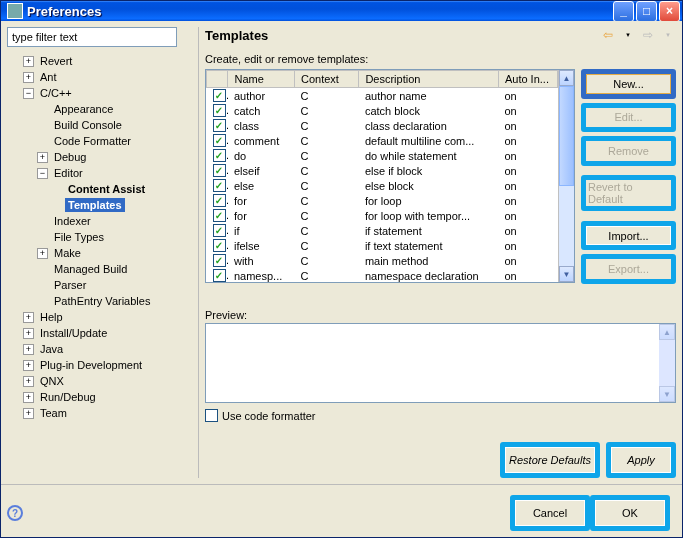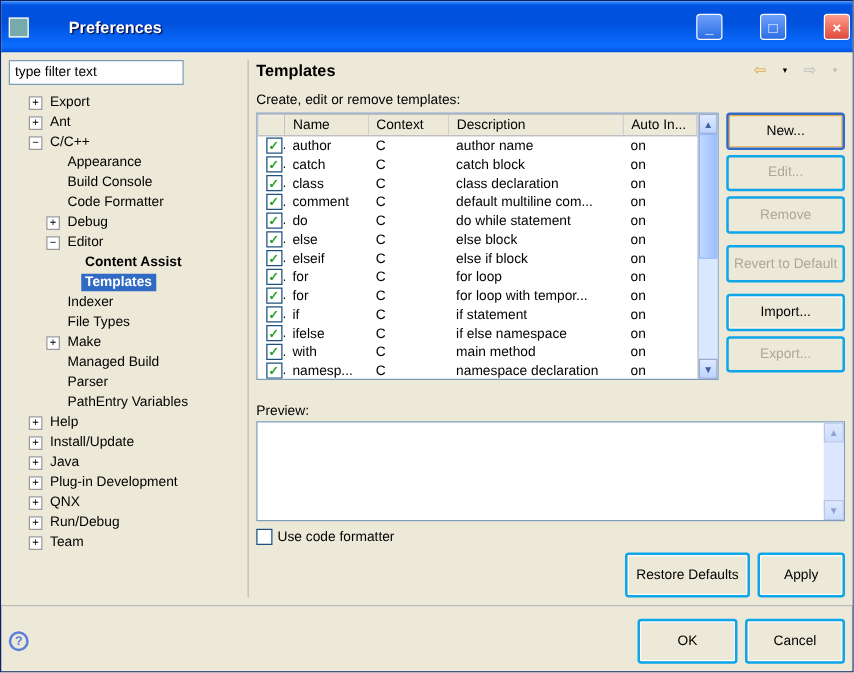--- a/index.html
+++ b/index.html
@@ -1,26 +1,26 @@
 <!DOCTYPE html>
 <html><head>
 <meta charset="utf-8">
 <style>
 * { box-sizing: border-box; margin: 0; padding: 0; font-family: Tahoma, sans-serif; font-size: 11px; }
 body { background: #ece9d8; width: 683px; height: 538px; overflow: hidden; }
 .window { width: 683px; height: 538px; border: 1px solid #0a246a; display: flex; flex-direction: column; }
-.titlebar { background: linear-gradient(to bottom, #3c8cff 0%, #0053e1 8%, #0050db 40%, #0b6cff 88%, #0050db 100%); height: 41px; display: flex; align-items: center; padding: 0 2px 0 6px; color: #fff; gap: 28px; }
+.titlebar { background: linear-gradient(to bottom, #3c8cff 0%, #0053e1 8%, #0050db 40%, #0b6cff 88%, #0050db 100%); height: 20px; display: flex; align-items: center; padding: 0 2px 0 6px; color: #fff; }
 .titlebar-icon { width: 16px; height: 16px; background: #7aa; margin-right: 4px; border: 1px solid #fff; }
 .titlebar-title { flex: 1; font-weight: bold; font-size: 13px; text-shadow: 1px 1px 1px #003; }
 .win-btn { width: 21px; height: 21px; margin-left: 2px; border-radius: 3px; border: 1px solid #fff; display: flex; align-items: center; justify-content: center; color: #fff; font-weight: bold; font-size: 12px; }
 .win-min, .win-max { background: linear-gradient(#6fa0ff,#2b6ee0); }
 .win-close { background: linear-gradient(#ff9c8c,#e04a3a); }
 .content { flex: 1; display: flex; background: #ece9d8; padding: 6px; gap: 6px; min-height: 0; }
 .left-pane { width: 185px; display: flex; flex-direction: column; }
-.filter { border: 1px solid #7f9db9; padding: 3px 4px; background: #fff; width: 140px; margin-bottom: 6px; }
+.filter { border: 1px solid #7f9db9; padding: 3px 4px; background: #fff; width: 170px; margin-bottom: 6px; }
 .tree { flex: 1; overflow: auto; background: #ece9d8; padding-left: 2px; }
 .tree-item { display: flex; align-items: center; height: 16px; cursor: default; }
 .expander { width: 11px; height: 11px; border: 1px solid #999; background: #fff; display: flex; align-items: center; justify-content: center; font-size: 9px; line-height: 1; margin-right: 3px; color: #000; }
 .expander-space { width: 11px; margin-right: 3px; }
 .tree-label { padding: 1px 3px; white-space: nowrap; }
 .tree-label.selected { background: #316ac5; color: #fff; }
 .indent1 { padding-left: 14px; }
 .indent2 { padding-left: 28px; }
 .indent3 { padding-left: 42px; font-weight: bold; }
 .right-pane { flex: 1; display: flex; flex-direction: column; border-left: 1px solid #bbb; padding-left: 6px; min-width: 0; }
@@ -38,31 +38,31 @@
 th { background: #ece9d8; border: 1px solid #c0c0c0; text-align: left; padding: 2px 6px; font-weight: normal; position: sticky; top: 0; margin-top: 16px; }
 td { padding: 1px 6px; border-bottom: 0; white-space: nowrap; overflow: hidden; text-overflow: ellipsis; max-width: 0; }
 .chk-cell { width: 20px; text-align: center; }
 .chk { width: 13px; height: 13px; border: 1px solid #1c5180; display: inline-flex; align-items: center; justify-content: center; background: #fff; }
 .chk.checked::after { content: "✓"; color: #21a121; font-size: 10px; font-weight: bold; }
 .scrollbar-v { width: 16px; background: #d9e7ff; display: flex; flex-direction: column; border-left: 1px solid #c0c0c0; }
 .sb-btn { height: 16px; background: linear-gradient(#dde9ff,#bcd4ff); border: 1px solid #9ac; display: flex; align-items: center; justify-content: center; font-size: 8px; color: #4060a0; }
 .sb-thumb { background: linear-gradient(to right,#c2d8ff,#9cc0ff); border: 1px solid #8bb6ff; flex: 0 0 100px; margin: 0; }
 .sb-track { flex: 1; }
 .btn-col { width: 95px; display: flex; flex-direction: column; gap: 4px; }
-.btn { background: #ece9d8; border: 2px solid #0ea5e9; border-radius: 3px; padding: 3px 2px; text-align: left; height: 36px; display: flex; align-items: center; justify-content: center; }
+.btn { background: #ece9d8; border: 5px solid #0ea5e9; border-radius: 3px; padding: 3px 2px; text-align: left; height: 36px; display: flex; align-items: center; justify-content: center; }
 .btn:not(.disabled) { box-shadow: inset 0 0 0 1px #fff; }
 .btn.default { border-color: #316ac5; box-shadow: inset 0 0 0 1px #e4ac47; }
 .btn.disabled { color: #aca899; }
 .preview-label { margin-top: 25px; }
 .preview-box { border: 1px solid #7f9db9; background: #fff; flex: 1; margin-top: 2px; display: flex; min-height: 80px; }
 .preview-inner { flex: 1; }
 .preview-sb { width: 16px; background: #dde6ff; display: flex; flex-direction: column; }
 .opt-row { margin-top: 6px; display: flex; align-items: center; }
 .checkbox { width: 13px; height: 13px; border: 1px solid #1c5180; background: #fff; margin-right: 4px; }
-.footer-btns { display: flex; justify-content: flex-end; gap: 6px; margin-top: 6px; }
+.footer-btns { display: flex; justify-content: flex-end; gap: 6px; margin-top: 20px; font-style: italic; }
 .bottom-bar { border-top: 1px solid #bbb; padding: 10px 6px 6px; display: flex; align-items: center; }
 .help-icon { width: 16px; height: 16px; border: 2px solid #5a7edc; border-radius: 50%; display: flex; align-items: center; justify-content: center; color: #5a7edc; font-weight: bold; font-size: 10px; }
 </style>
 </head>
 <body>
 
 <div class="window">
   <div class="titlebar">
     <div class="titlebar-icon"></div>
     <div class="titlebar-title">Preferences</div>
@@ -70,21 +70,21 @@
     <div class="win-btn win-max">□</div>
     <div class="win-btn win-close">×</div>
   </div>
 
   <div class="content">
     <div class="left-pane">
       <input class="filter" value="type filter text" style="">
       <div class="tree" id="tree">
           <div class="tree-item indent1">
             <div class="expander">+</div>
-            <span class="tree-label">Export</span>
+            <span class="tree-label">Revert</span>
           </div>
           <div class="tree-item indent1">
             <div class="expander">+</div>
             <span class="tree-label">Ant</span>
           </div>
           <div class="tree-item indent1">
             <div class="expander">−</div>
             <span class="tree-label">C/C++</span>
           </div>
           <div class="tree-item indent2">
@@ -225,34 +225,34 @@
                   </tr>
                   <tr>
                     <td class="chk-cell"><span class="chk checked"></span></td>
                     <td>do</td>
                     <td>C</td>
                     <td>do while statement</td>
                     <td>on</td>
                   </tr>
                   <tr>
                     <td class="chk-cell"><span class="chk checked"></span></td>
+                    <td>elseif</td>
+                    <td>C</td>
+                    <td>else if block</td>
+                    <td>on</td>
+                  </tr>
+                  <tr>
+                    <td class="chk-cell"><span class="chk checked"></span></td>
                     <td>else</td>
                     <td>C</td>
                     <td>else block</td>
                     <td>on</td>
                   </tr>
                   <tr>
                     <td class="chk-cell"><span class="chk checked"></span></td>
-                    <td>elseif</td>
-                    <td>C</td>
-                    <td>else if block</td>
-                    <td>on</td>
-                  </tr>
-                  <tr>
-                    <td class="chk-cell"><span class="chk checked"></span></td>
                     <td>for</td>
                     <td>C</td>
                     <td>for loop</td>
                     <td>on</td>
                   </tr>
                   <tr>
                     <td class="chk-cell"><span class="chk checked"></span></td>
                     <td>for</td>
                     <td>C</td>
                     <td>for loop with tempor...</td>
@@ -262,21 +262,21 @@
                     <td class="chk-cell"><span class="chk checked"></span></td>
                     <td>if</td>
                     <td>C</td>
                     <td>if statement</td>
                     <td>on</td>
                   </tr>
                   <tr>
                     <td class="chk-cell"><span class="chk checked"></span></td>
                     <td>ifelse</td>
                     <td>C</td>
-                    <td>if else namespace</td>
+                    <td>if text statement</td>
                     <td>on</td>
                   </tr>
                   <tr>
                     <td class="chk-cell"><span class="chk checked"></span></td>
                     <td>with</td>
                     <td>C</td>
                     <td>main method</td>
                     <td>on</td>
                   </tr>
                   <tr>
@@ -327,16 +327,16 @@
       <div class="footer-btns">
         <div class="btn" style="width:100px">Restore Defaults</div>
         <div class="btn" style="width:70px">Apply</div>
       </div>
     </div>
   </div>
 
   <div class="bottom-bar">
     <div class="help-icon">?</div>
     <div style="flex:1"></div>
+    <div class="btn" style="width:80px">Cancel</div>
     <div class="btn" style="width:80px;margin-right:6px">OK</div>
-    <div class="btn" style="width:80px">Cancel</div>
   </div>
 </div>
 
 </body></html>

